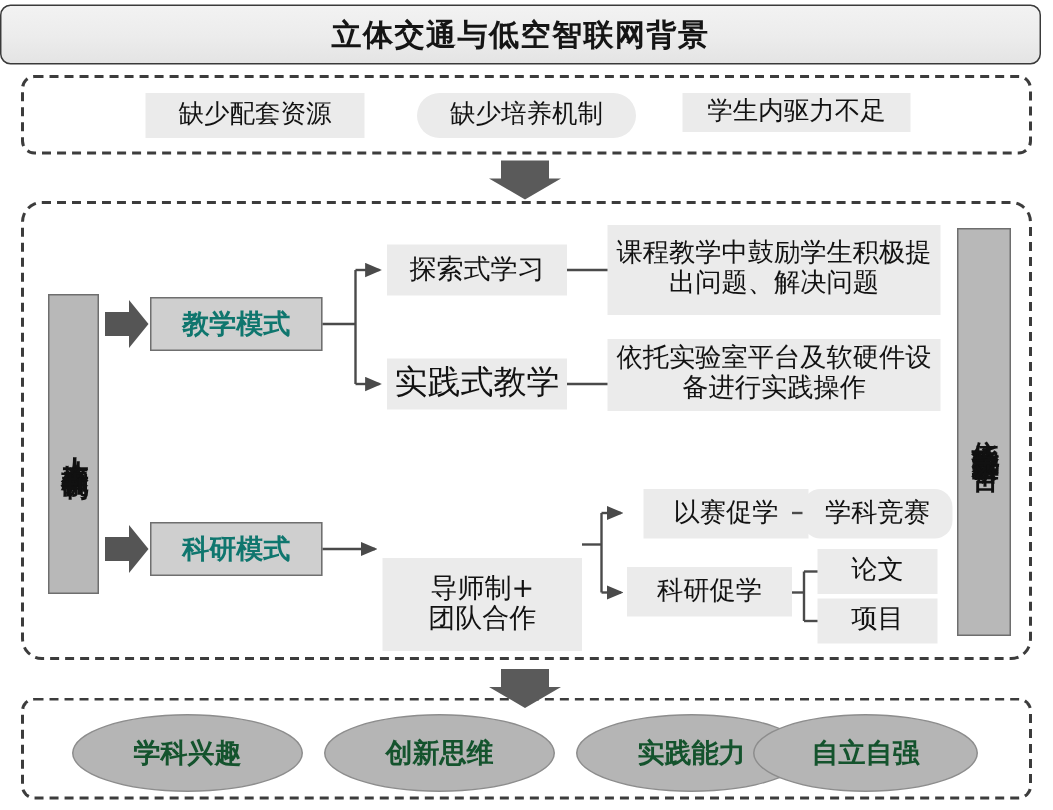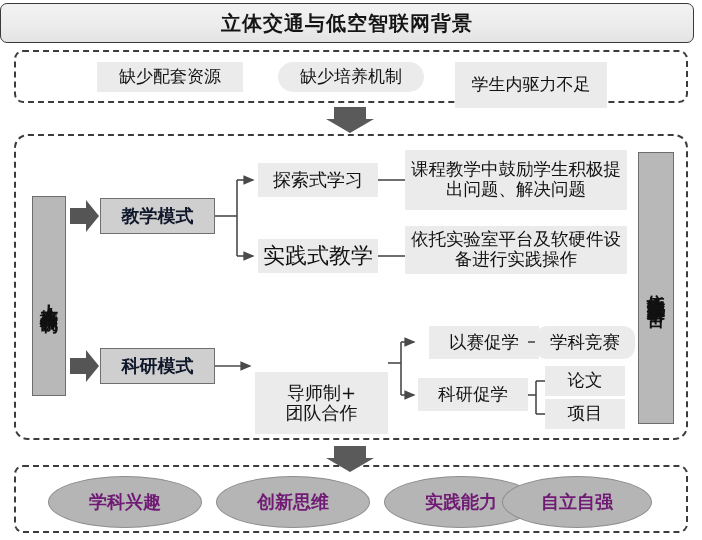--- a/index.html
+++ b/index.html
@@ -37,38 +37,38 @@
     position:absolute;box-sizing:border-box;
     background:#ebebeb;
     display:flex;align-items:center;justify-content:center;
     text-align:center;line-height:1.12;
     font-size:17px;color:#121212;font-weight:500;
   }
 
   
   .p1{left:97px;top:62px;width:146px;height:30px;}
   .p2{left:278px;top:62px;width:146px;height:30px;border-radius:15px;}
-  .p3{left:455px;top:62px;width:152px;height:46px;}
+  .p3{left:455px;top:62px;width:152px;height:26px;}
 
   
   .vbar{
     position:absolute;box-sizing:border-box;
     background:#b8b8b8;border:1px solid #6e6e6e;
     display:flex;align-items:center;justify-content:center;
   }
   .vbar span{
     writing-mode:vertical-rl;text-orientation:upright;
     font-size:18px;font-weight:600;letter-spacing:2px;color:#111;
   }
   .vbar-left{left:32px;top:196px;width:34px;height:200px;}
   .vbar-right{left:638px;top:152px;width:36px;height:272px;}
 
   
   .mode{position:absolute;box-sizing:border-box;background:#cfcfcf;border:1px solid #6f6f6f;
-        display:flex;align-items:center;justify-content:center;font-size:18px;font-weight:600;color:#0f172a;}
+        display:flex;align-items:center;justify-content:center;font-size:18px;font-weight:600;color:#0f766e;}
   .mode-teach{left:100px;top:198px;width:115px;height:36px;}
   .mode-res{left:100px;top:348px;width:115px;height:36px;font-family:Liberation Mono, monospace;}
 
   
   .c-explore{left:258px;top:163px;width:120px;height:34px;font-size:18px;}
   .c-practice{left:258px;top:239px;width:120px;height:34px;font-size:22px;text-align:center;}
   .c-explore-d{left:405px;top:150px;width:222px;height:60px;font-size:17.5px;padding:0 3px;}
   .c-practice-d{left:405px;top:226px;width:222px;height:48px;font-size:17.5px;padding:0 3px;}
 
   .c-mentor{left:255px;top:332px;width:133px;height:62px;font-size:18px;margin-top:40px;}
@@ -76,21 +76,21 @@
   .c-compd{left:535px;top:326px;width:100px;height:33px;font-size:17.5px;border-radius:12px;}
   .c-sci{left:418px;top:378px;width:110px;height:33px;font-size:17.5px;}
   .c-paper{left:545px;top:366px;width:80px;height:30px;font-size:17.5px;}
   .c-proj{left:545px;top:399px;width:80px;height:30px;font-size:17.5px;}
 
   
   .ellipse{
     position:absolute;box-sizing:border-box;
     background:#b5b5b5;border:1px solid #8d8d8d;border-radius:50%;
     display:flex;align-items:center;justify-content:center;
-    font-size:18px;font-weight:600;color:#701a75;
+    font-size:18px;font-weight:600;color:#14532d;
     width:154px;height:52px;top:476px;
   }
   .e1{left:48px;} .e2{left:216px;} .e3{left:384px;} .e4{left:500px;}
   .e4{left:502px;width:150px;}
 
   svg.lines{position:absolute;left:0;top:0;width:702px;height:540px;pointer-events:none;}
 </style>
 </head>
 <body>
 

